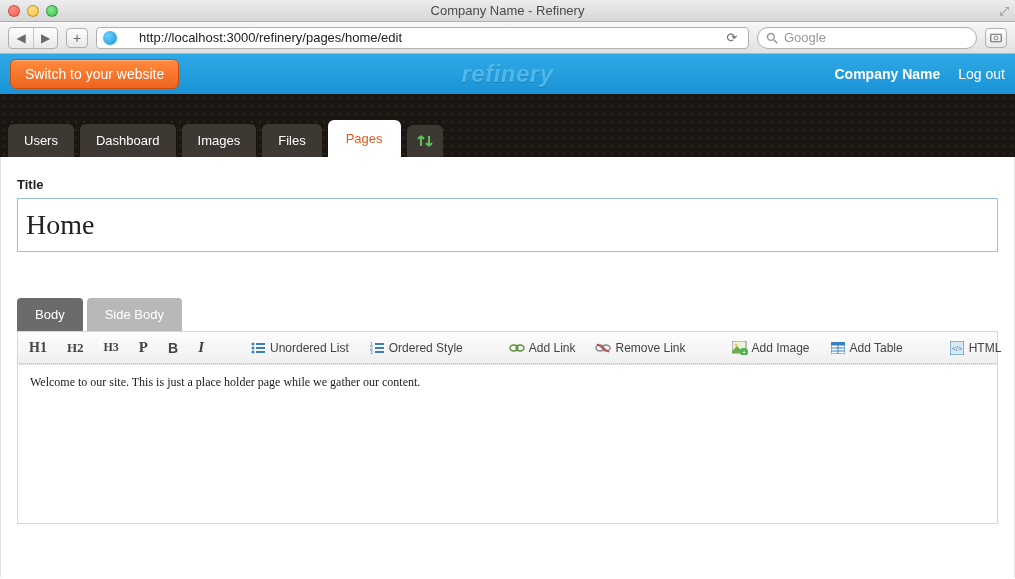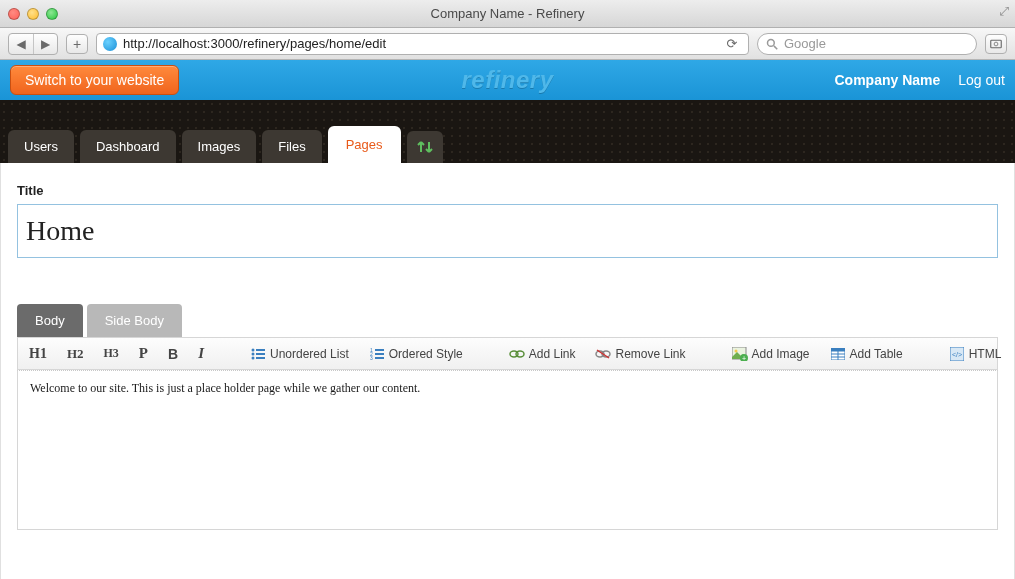--- a/index.html
+++ b/index.html
@@ -4,21 +4,21 @@
 <style>
 * { box-sizing: border-box; margin: 0; padding: 0; }
 body {
   font-family: "Lucida Grande", Arial, sans-serif;
   font-size: 13px;
   background: #fff;
   width: 1015px;
 }
 
 .mac-titlebar {
-  height: 28px;
+  height: 22px;
   background: linear-gradient(#ededed, #d6d6d6);
   border-bottom: 1px solid #b0b0b0;
   display: flex;
   align-items: center;
   position: relative;
 }
 .traffic-lights { display: flex; gap: 7px; margin-left: 8px; }
 .tl { width: 12px; height: 12px; border-radius: 50%; border: 0.5px solid rgba(0,0,0,.25); }
 .tl.red { background: radial-gradient(circle at 40% 35%, #ff8b82, #ff5f57); }
 .tl.yellow { background: radial-gradient(circle at 40% 35%, #ffe08a, #ffbd2e); }
@@ -55,21 +55,21 @@
   align-items:center;
   padding: 0 6px;
   gap:6px;
 }
 .globe {
   width:14px;height:14px;border-radius:50%;
   background: radial-gradient(circle at 35% 35%, #6ad1ff, #1a8fd6);
   position:relative;
   flex-shrink:0;
 }
-.url-text { font-size: 13px; color:#222; }
+.url-text { font-size: 13px; color:#222;margin-left:16px; }
 .reload-btn { width:20px;height:20px; color:#6a6a6a; display:flex;align-items:center;justify-content:center;}
 .search-bar {
   width: 220px;
   height: 22px;
   border: 1px solid #b0b0b0;
   border-radius: 11px;
   background:#fff;
   display:flex;
   align-items:center;
   padding:0 8px;

